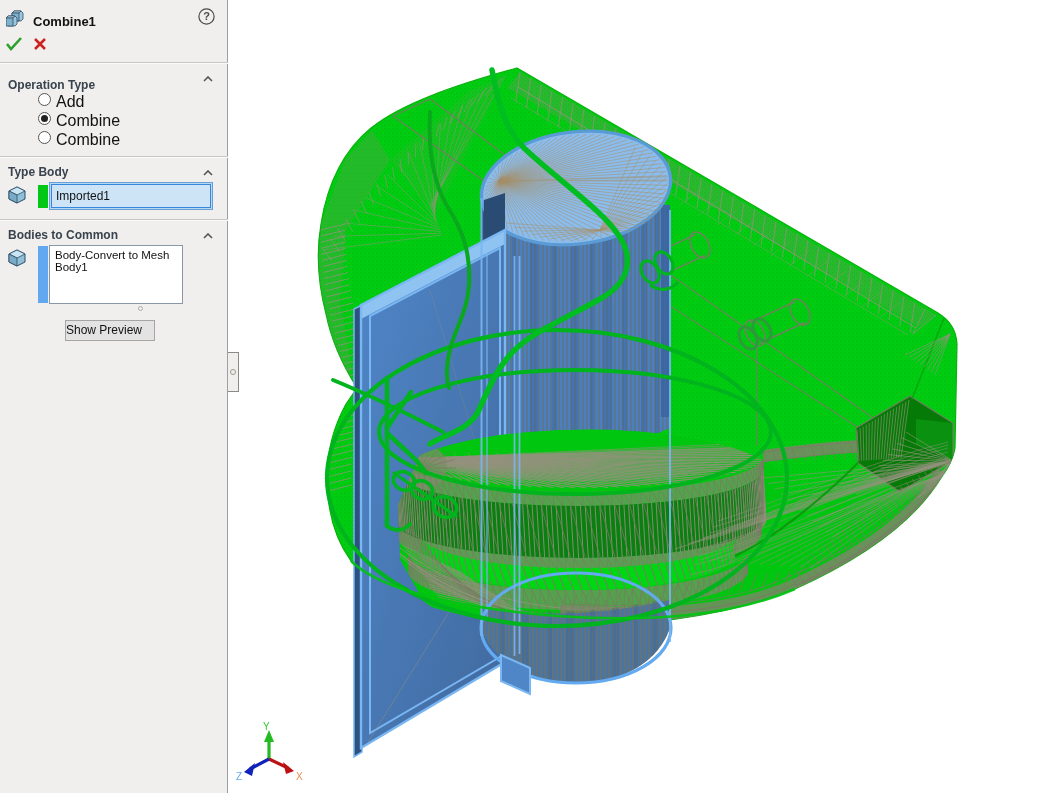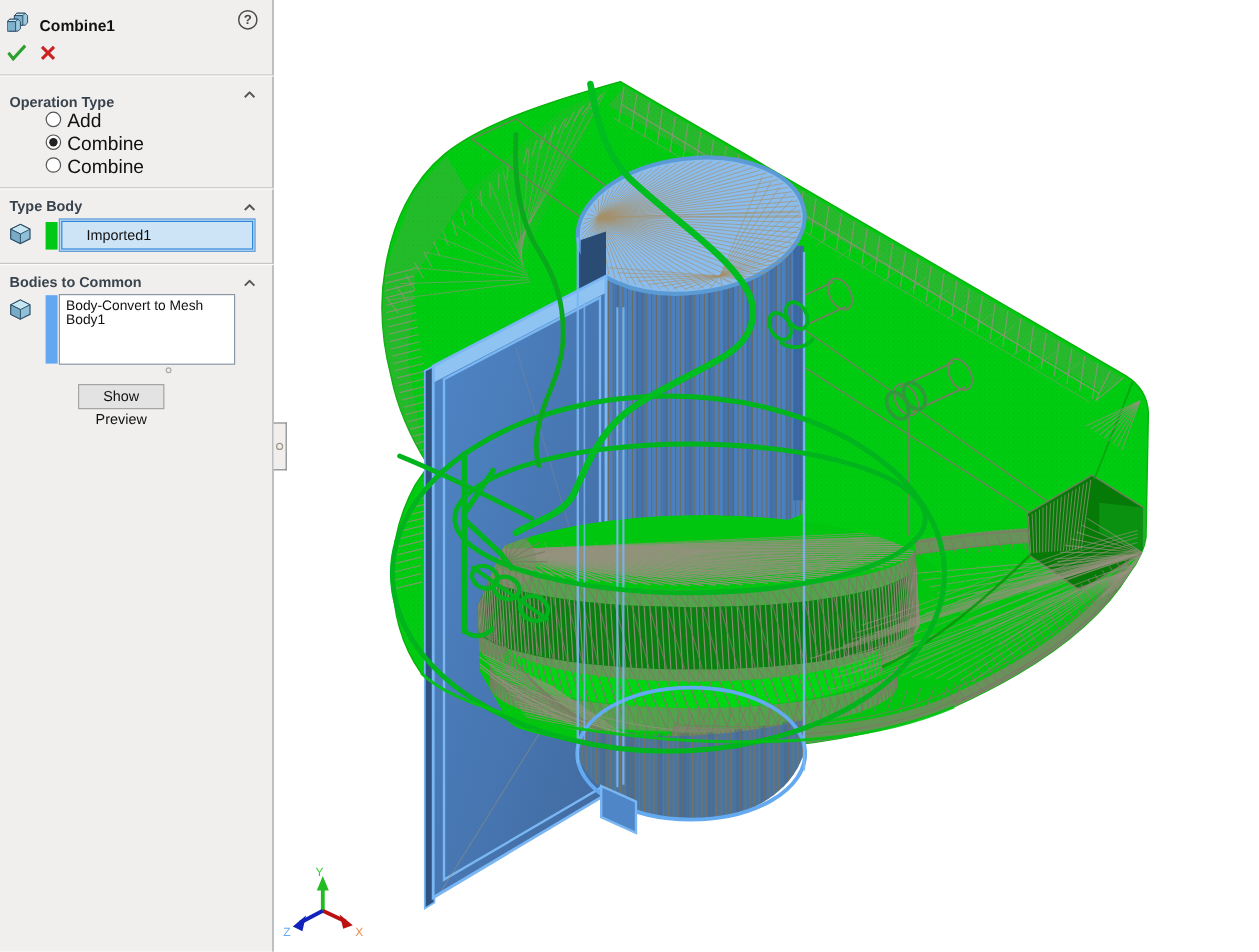--- a/index.html
+++ b/index.html
@@ -1497,33 +1497,33 @@
   <svg class="caret" style="top:170px" viewBox="0 0 10 6">
       <path d="M1 5 L5 1 L9 5" fill="none" stroke="#555" stroke-width="1.6"></path>
     </svg>
   <svg class="cube" style="left:8px;top:186px" viewBox="0 0 18 18">
     <polygon points="9,1 17,5 17,13 9,17 1,13 1,5" fill="#8fc0d8" stroke="#2d4d66" stroke-width="1"></polygon>
     <polygon points="9,1 17,5 9,9 1,5" fill="#c8e6f2" stroke="#2d4d66" stroke-width="0.8"></polygon>
     <polygon points="1,5 9,9 9,17 1,13" fill="#79aac6" stroke="#2d4d66" stroke-width="0.8"></polygon>
   </svg>
   <div style="position:absolute;left:38px;top:185px;width:10px;height:23px;background:#00c814"></div>
   <div style="position:absolute;left:49px;top:182px;width:164px;height:28px;background:#b9d8f2;border:1px solid #66a0d8;"></div>
-  <div style="position:absolute;left:51px;top:184px;width:160px;height:24px;background:#cde4f7;border:1px solid #3388dd;font-size:12px;color:#111;line-height:22px;padding-left:20px">Imported1</div>
+  <div style="position:absolute;left:51px;top:184px;width:160px;height:24px;background:#cde4f7;border:1px solid #3388dd;font-size:12px;color:#111;line-height:22px;padding-left:4px">Imported1</div>
 
   <div class="sep" style="top:219px"></div>
   <div class="hdr" style="position:absolute;left:8px;top:228px">Bodies to Common</div>
   <svg class="caret" style="top:233px" viewBox="0 0 10 6">
       <path d="M1 5 L5 1 L9 5" fill="none" stroke="#555" stroke-width="1.6"></path>
     </svg>
   <svg class="cube" style="left:8px;top:249px" viewBox="0 0 18 18">
     <polygon points="9,1 17,5 17,13 9,17 1,13 1,5" fill="#8fc0d8" stroke="#2d4d66" stroke-width="1"></polygon>
     <polygon points="9,1 17,5 9,9 1,5" fill="#c8e6f2" stroke="#2d4d66" stroke-width="0.8"></polygon>
     <polygon points="1,5 9,9 9,17 1,13" fill="#79aac6" stroke="#2d4d66" stroke-width="0.8"></polygon>
   </svg>
   <div style="position:absolute;left:38px;top:246px;width:10px;height:57px;background:#62a8f0"></div>
-  <div style="position:absolute;left:49px;top:245px;width:147px;height:59px;background:#fff;border:1px solid #8a97a5;font-size:11.5px;color:#111;padding:3px 0 0 5px">Body-Convert to Mesh Body1</div>
+  <div style="position:absolute;left:49px;top:245px;width:134px;height:59px;background:#fff;border:1px solid #8a97a5;font-size:11.5px;color:#111;padding:3px 0 0 5px">Body-Convert to Mesh Body1</div>
   <div style="position:absolute;left:138px;top:306px;width:5px;height:5px;border:1px solid #aaa;border-radius:50%"></div>
 
-  <div style="position:absolute;left:65px;top:320px;width:72px;height:21px;background:#e3e3e3;border:1px solid #a5a5a5;font-size:12px;color:#111;text-align:center;line-height:19px">Show Preview</div>
+  <div style="position:absolute;left:65px;top:320px;width:90px;height:21px;background:#e3e3e3;border:1px solid #a5a5a5;font-size:12px;color:#111;line-height:19px">Show Preview</div>
 </div>
 <div id="tab">
     <div class="c"></div>
   </div>
 
 </body></html>

